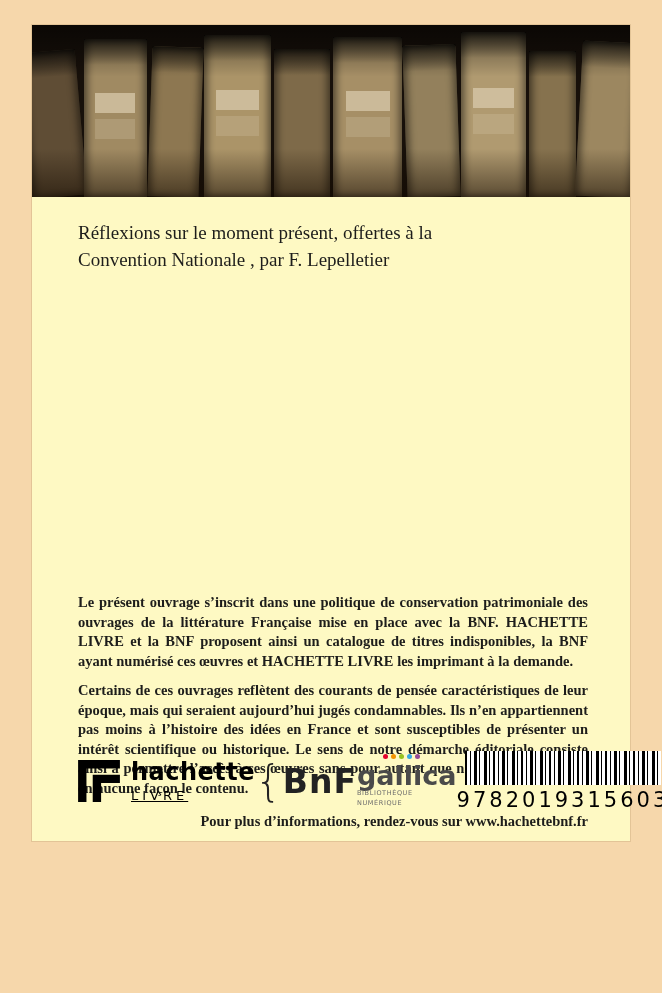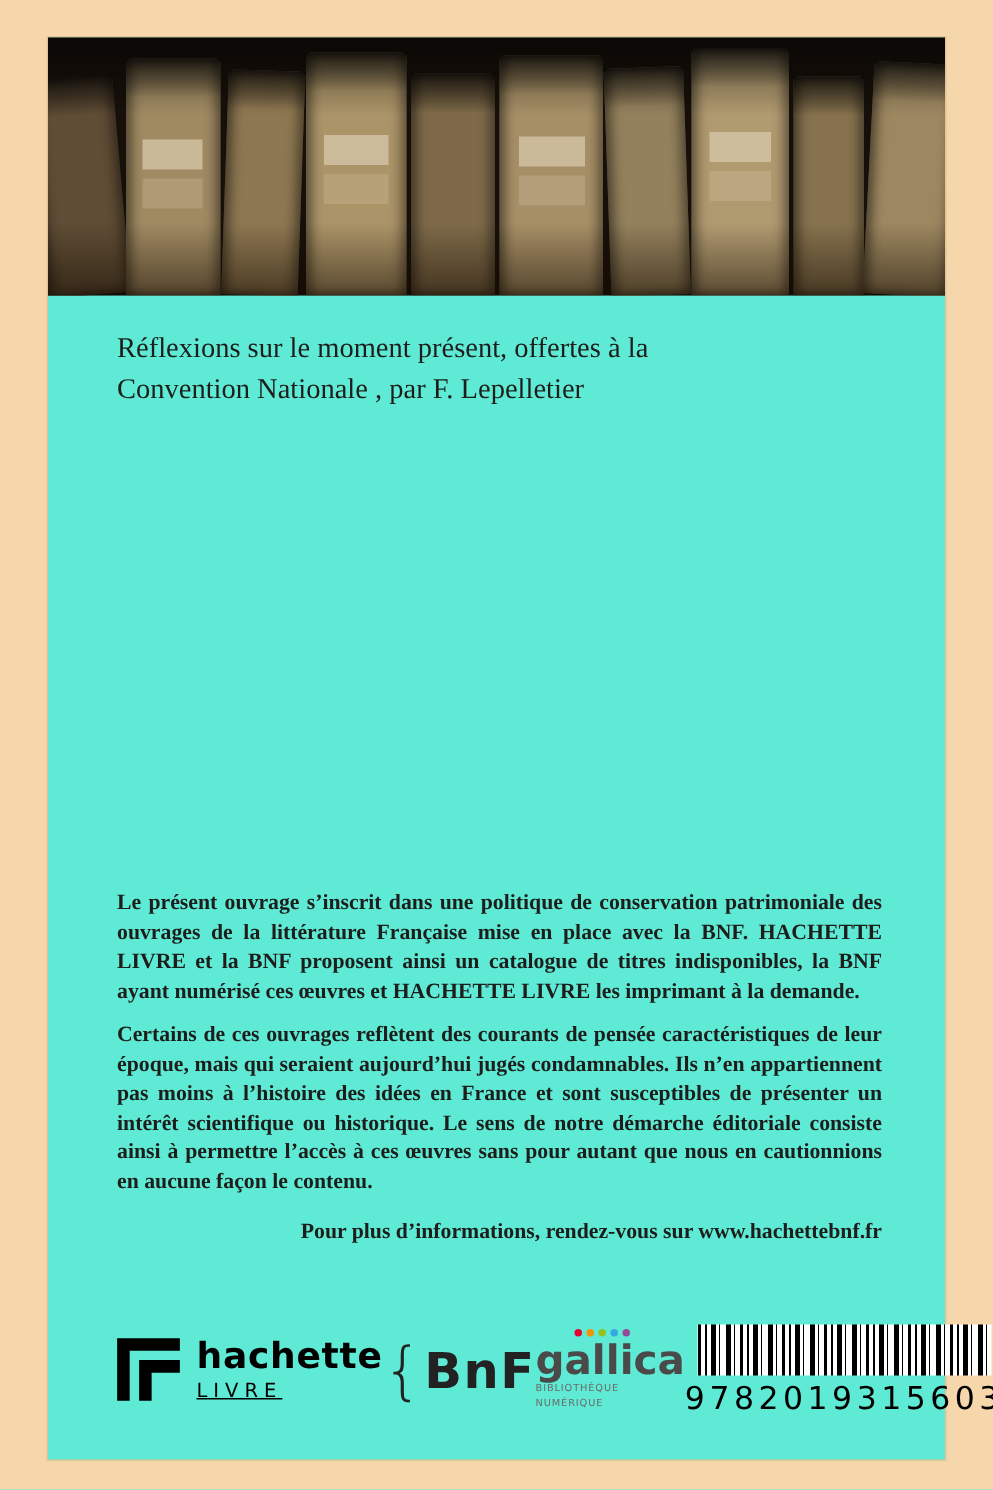--- a/index.html
+++ b/index.html
@@ -7,22 +7,22 @@
     width: 662px; height: 993px;
     background: #f6d7ab;
     font-family: "Liberation Serif", serif;
     color: #1d1d1b;
     position: relative;
     overflow: hidden;
   }
   .page {
     position: absolute;
     left: 32px; top: 25px;
-    width: 598px; height: 948px;
-    background: #5eead4;
+    width: 598px; height: 816px;
+    background: #fef9c3;
     box-shadow: 0 0 0 1px rgba(120,90,40,.15);
   }
 
   
   .photo {
     position: relative;
     width: 100%; height: 172px;
     background: #17100a;
     overflow: hidden;
   }

